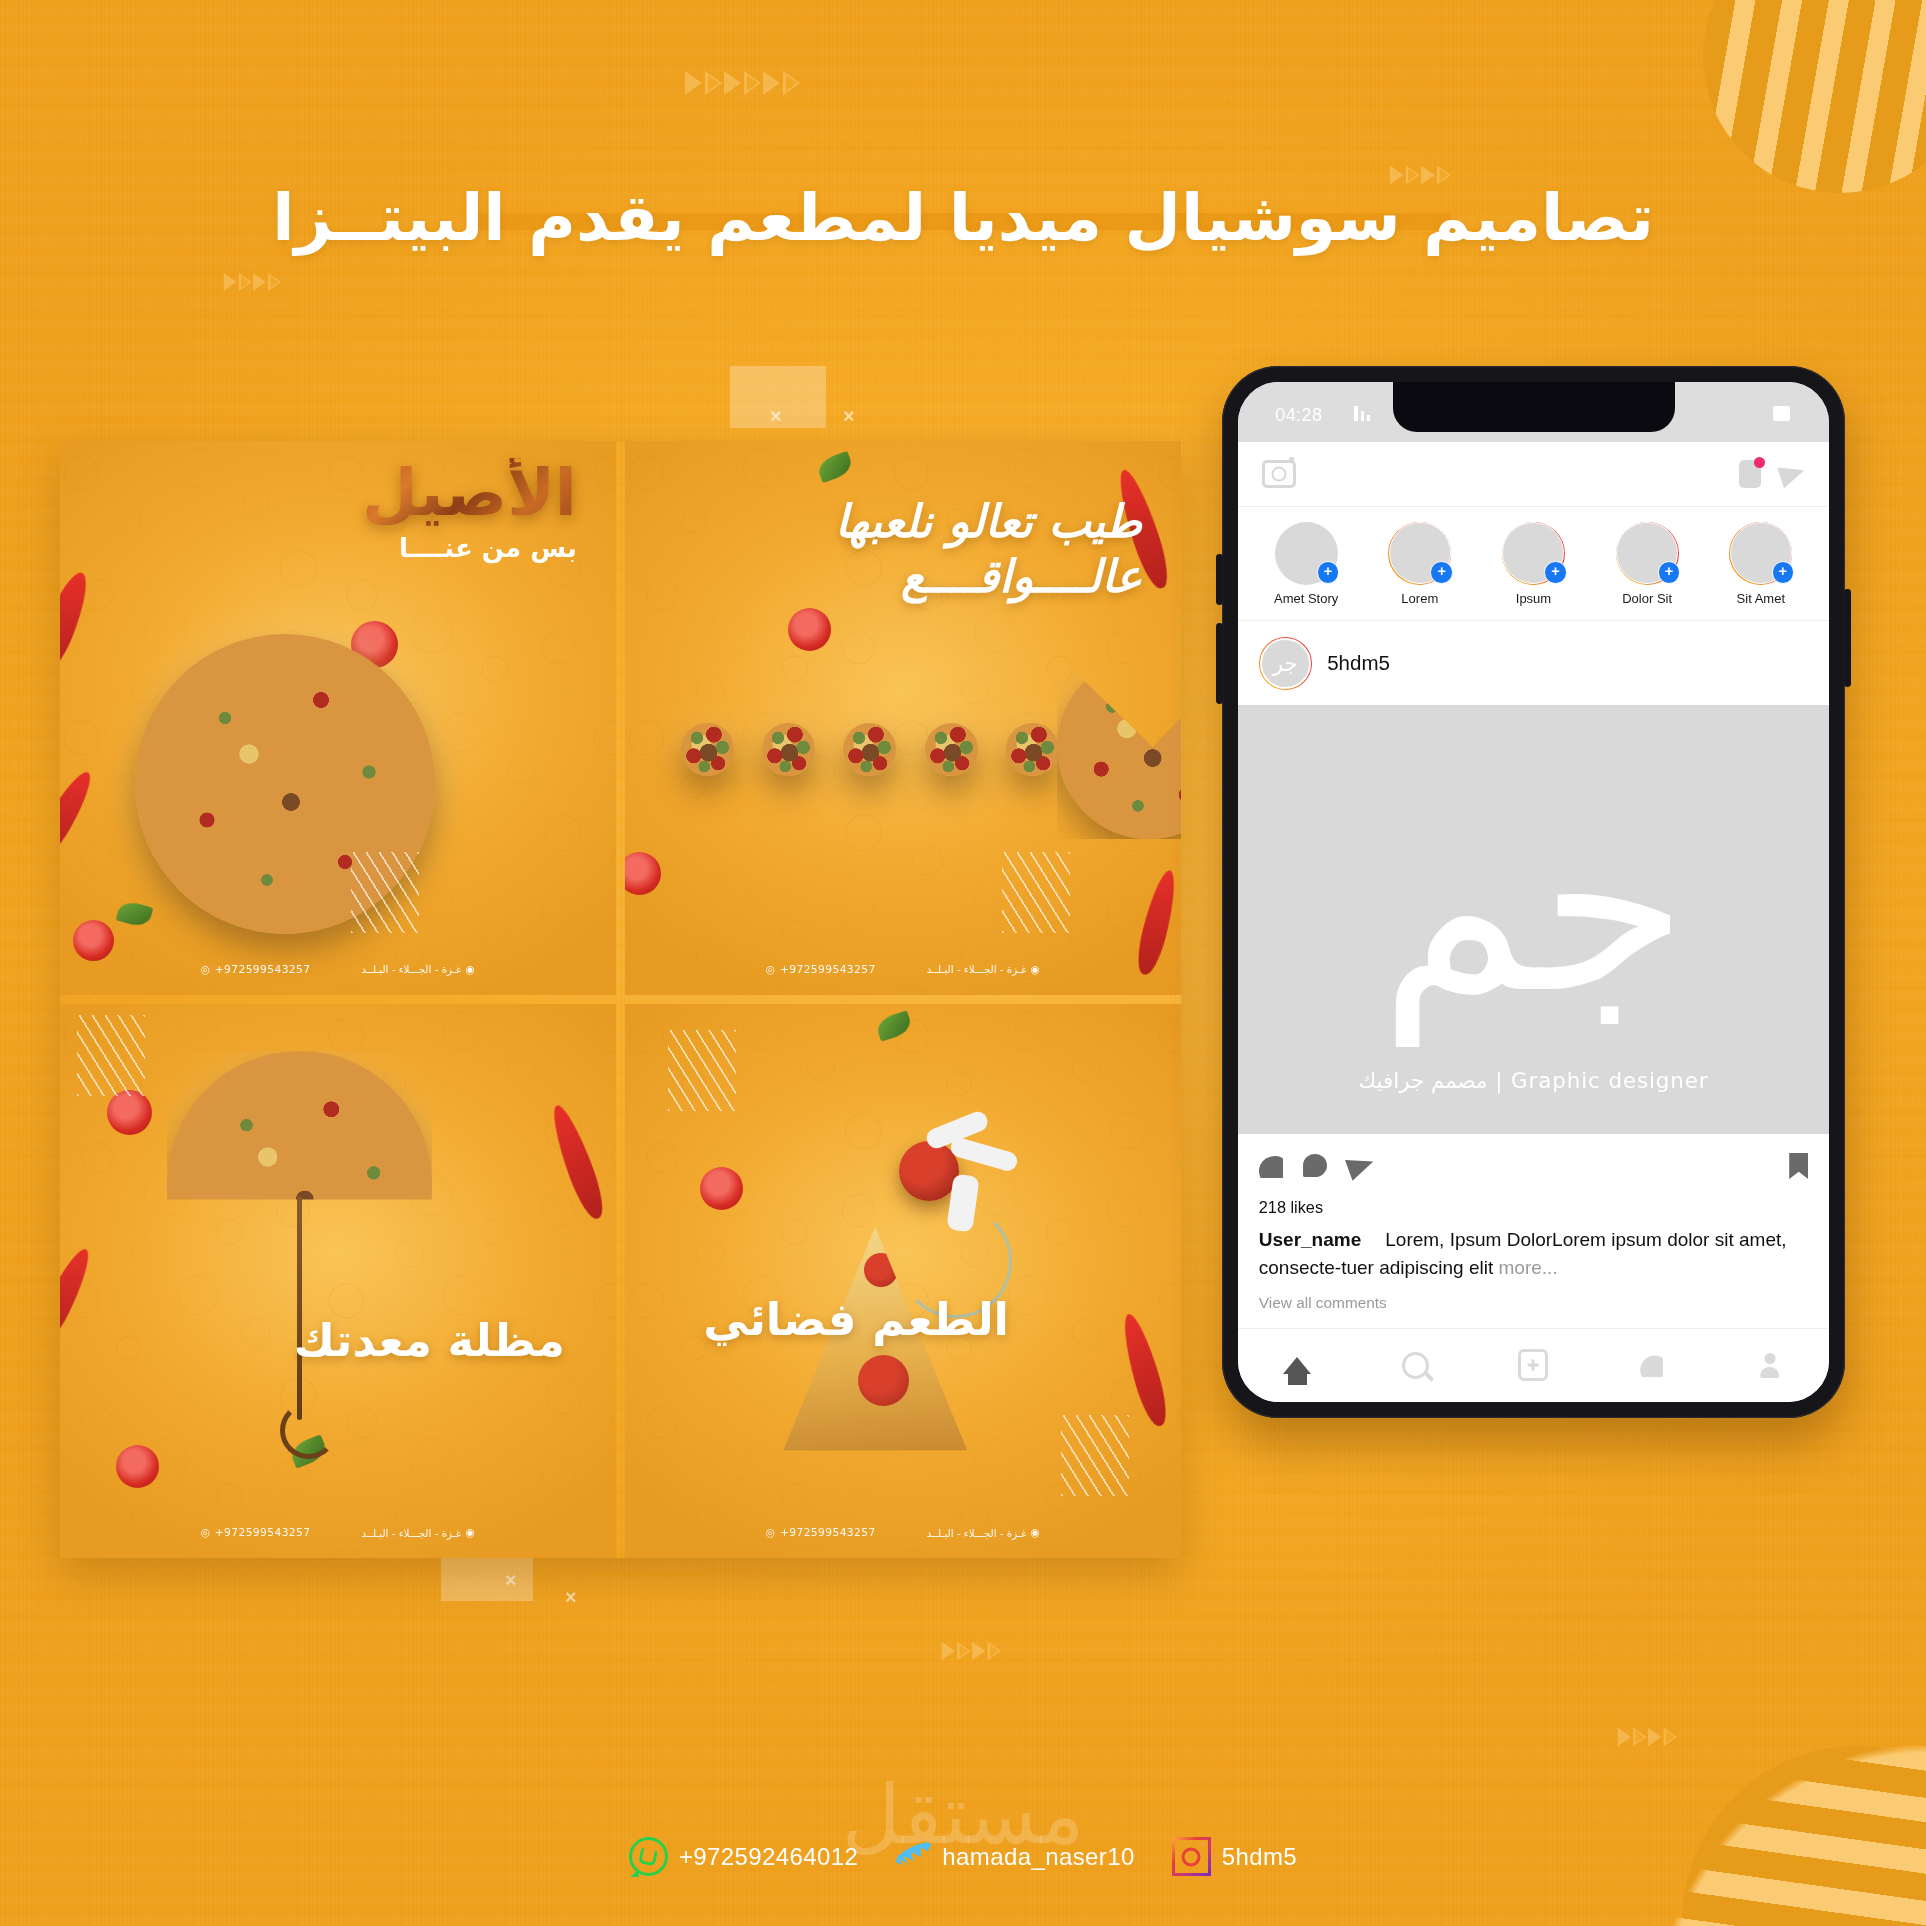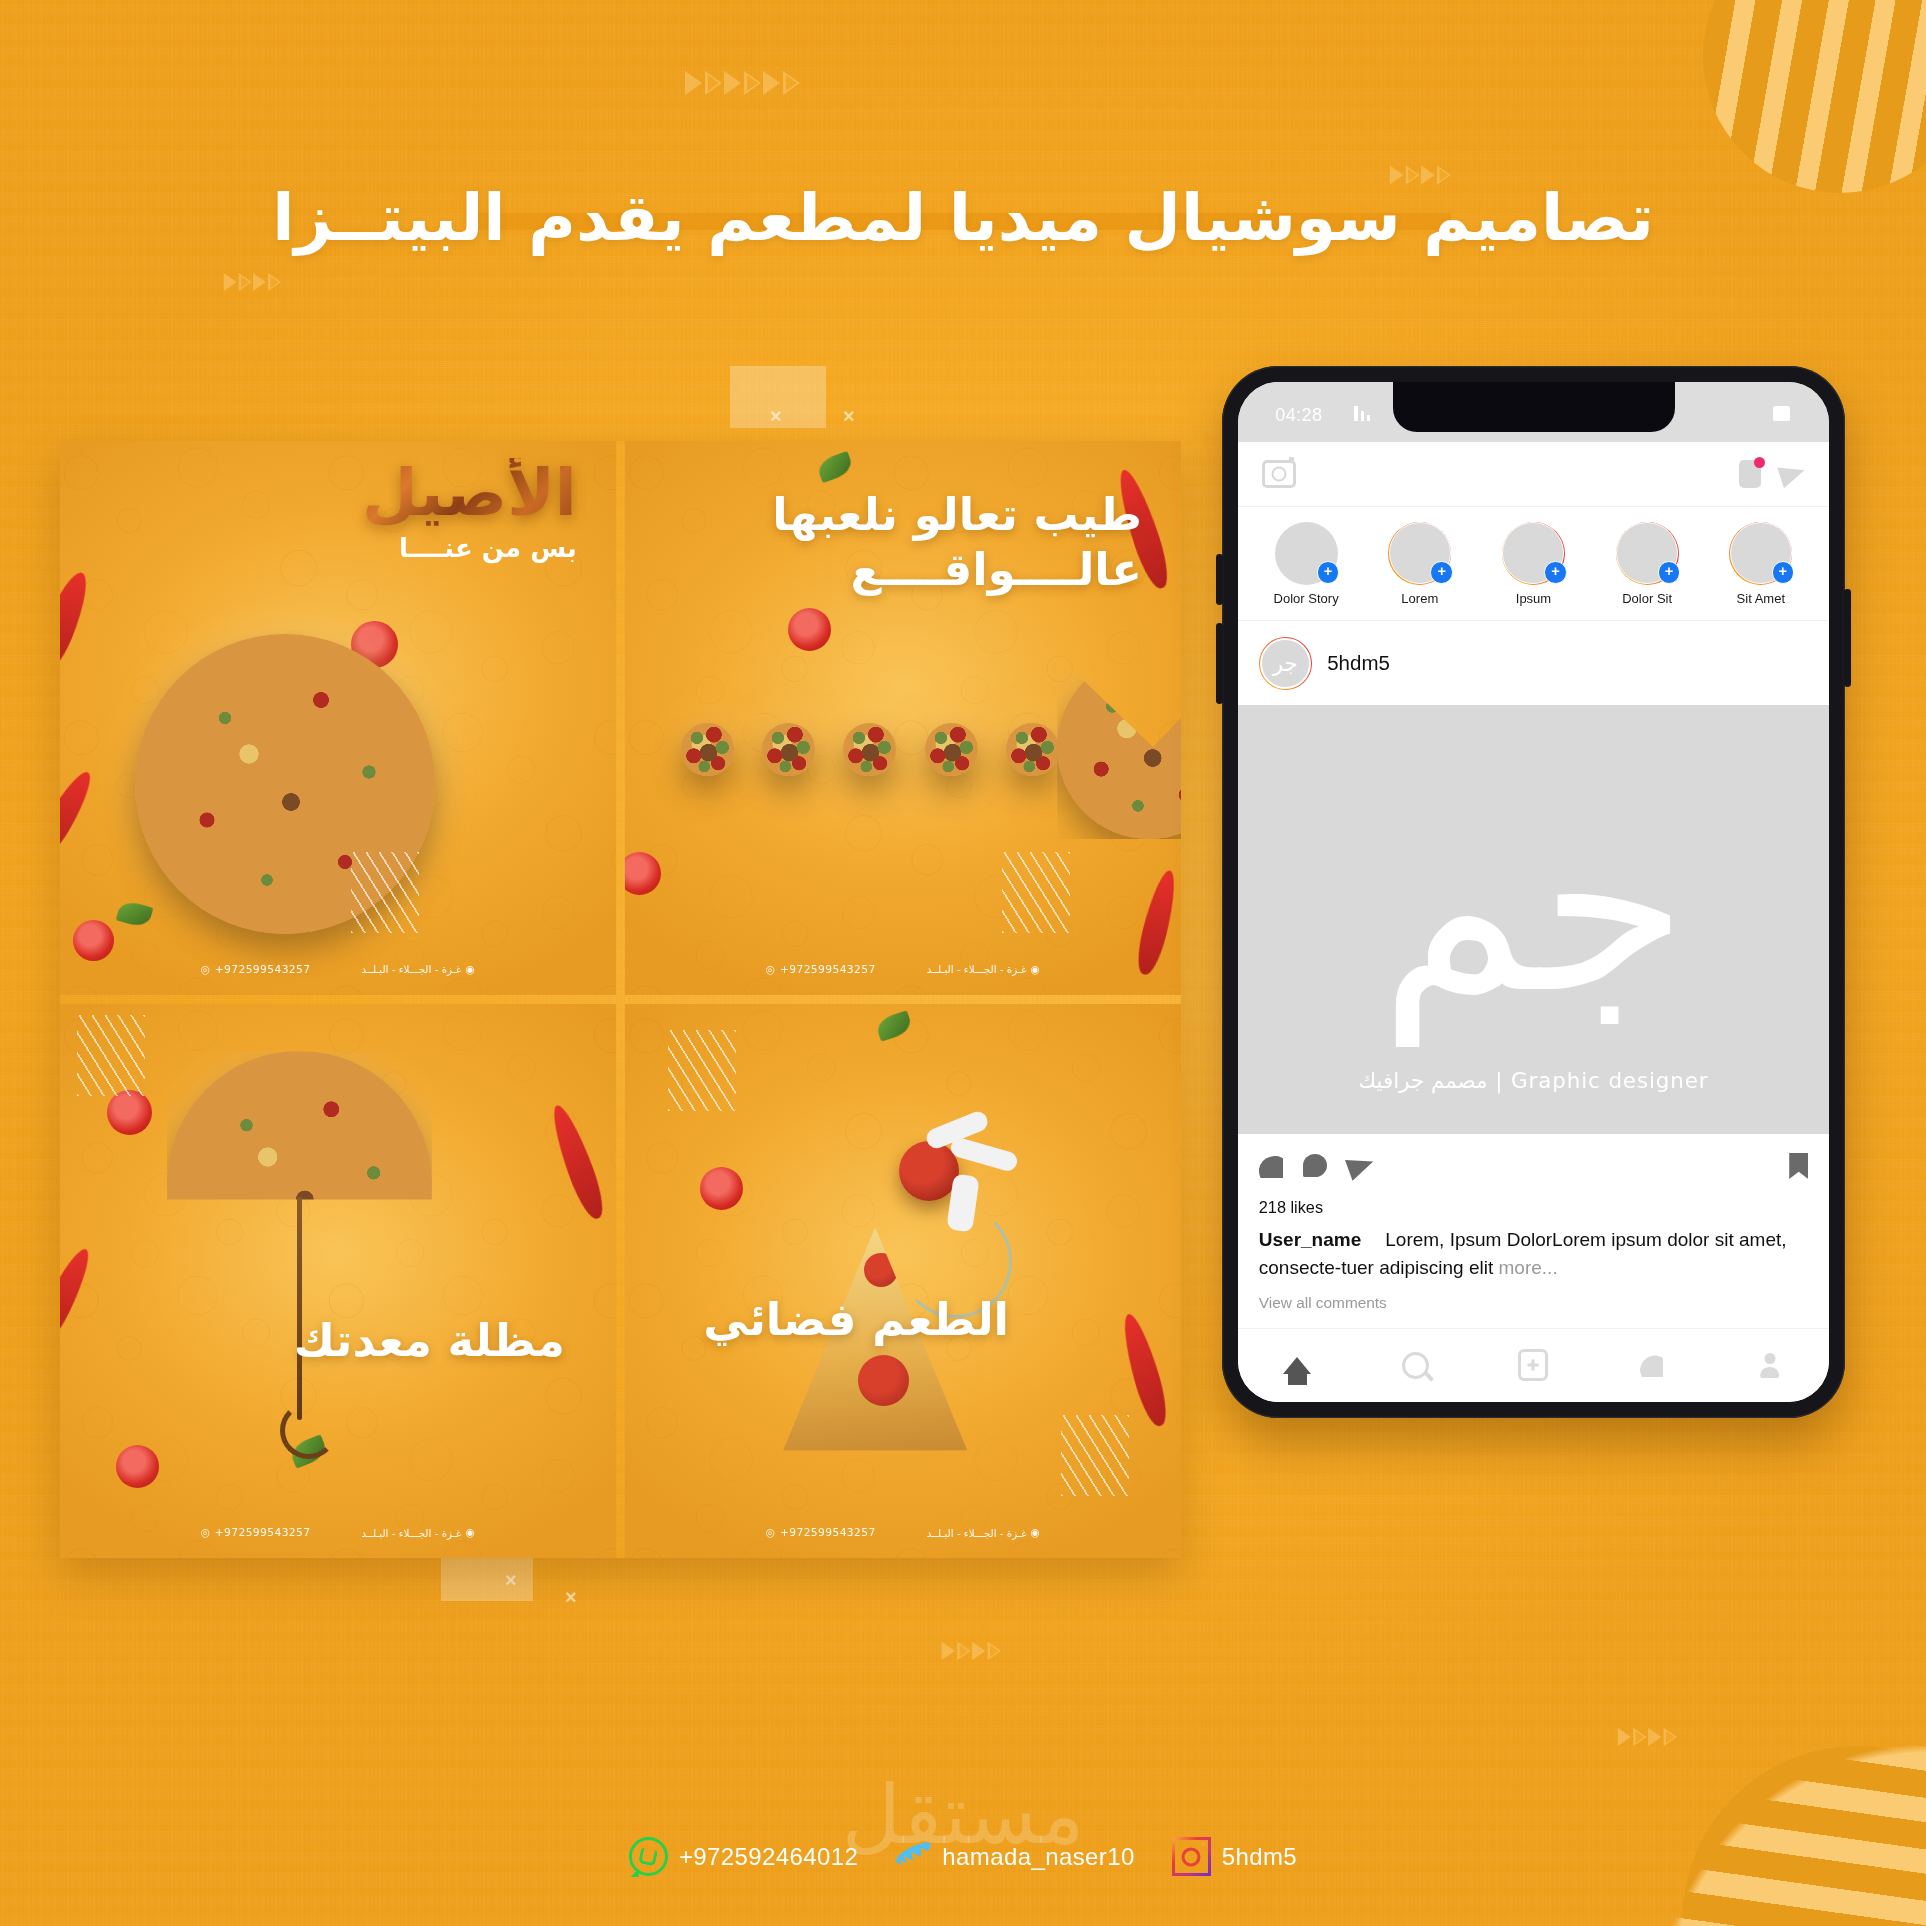--- a/index.html
+++ b/index.html
@@ -315,21 +315,21 @@
     </div>
 
     <div class="card">
       <div class="doodles"></div>
       <div class="chili" style="left:505px;top:26px;width:26px;height:124px;transform:rotate(-18deg);"></div>
       <div class="chili" style="left:520px;top:428px;width:24px;height:107px;transform:rotate(14deg);"></div>
       <div class="tomato" style="left:163px;top:167px;width:43px;height:43px;"></div>
       <div class="tomato" style="left:-7.7px;top:411px;width:43px;height:43px;"></div>
       <div class="basil" style="left:193px;top:15px;width:34px;height:22px;transform:rotate(-20deg);"></div>
 
-      <div class="card-head" style="top:49px;right:39px;">
+      <div class="card-head" style="top:56px;right:39px;font-style:italic;">
         <div class="h-big">طيب تعالو نلعبها</div>
         <div class="h-big" style="margin-top:5.1px;">عالــــواقــــع</div>
       </div>
 
       <div class="pizza" style="left:56px;top:282px;width:53px;height:53px;"></div>
       <div class="pizza" style="left:137px;top:282px;width:53px;height:53px;"></div>
       <div class="pizza" style="left:218px;top:282px;width:53px;height:53px;"></div>
       <div class="pizza" style="left:300px;top:282px;width:53px;height:53px;"></div>
       <div class="pizza" style="left:381px;top:282px;width:53px;height:53px;"></div>
       <div class="pizza" style="left:432px;top:214px;width:184px;height:184px;
@@ -454,21 +454,21 @@
           <span class="icon-send"></span>
         </span>
       </div>
 
       <div class="stories">
         <div class="story">
           <div class="ring plain">
             <div class="inner"></div>
             <span class="plusbadge">+</span>
           </div>
-          <span class="story-lbl">Dolor Story</span>
+          <span class="story-lbl">Amet Story</span>
         </div>
         <div class="story">
           <div class="ring grad">
             <div class="inner"></div>
             <span class="plusbadge">+</span>
           </div>
           <span class="story-lbl">Lorem</span>
         </div>
         <div class="story">
           <div class="ring grad">

